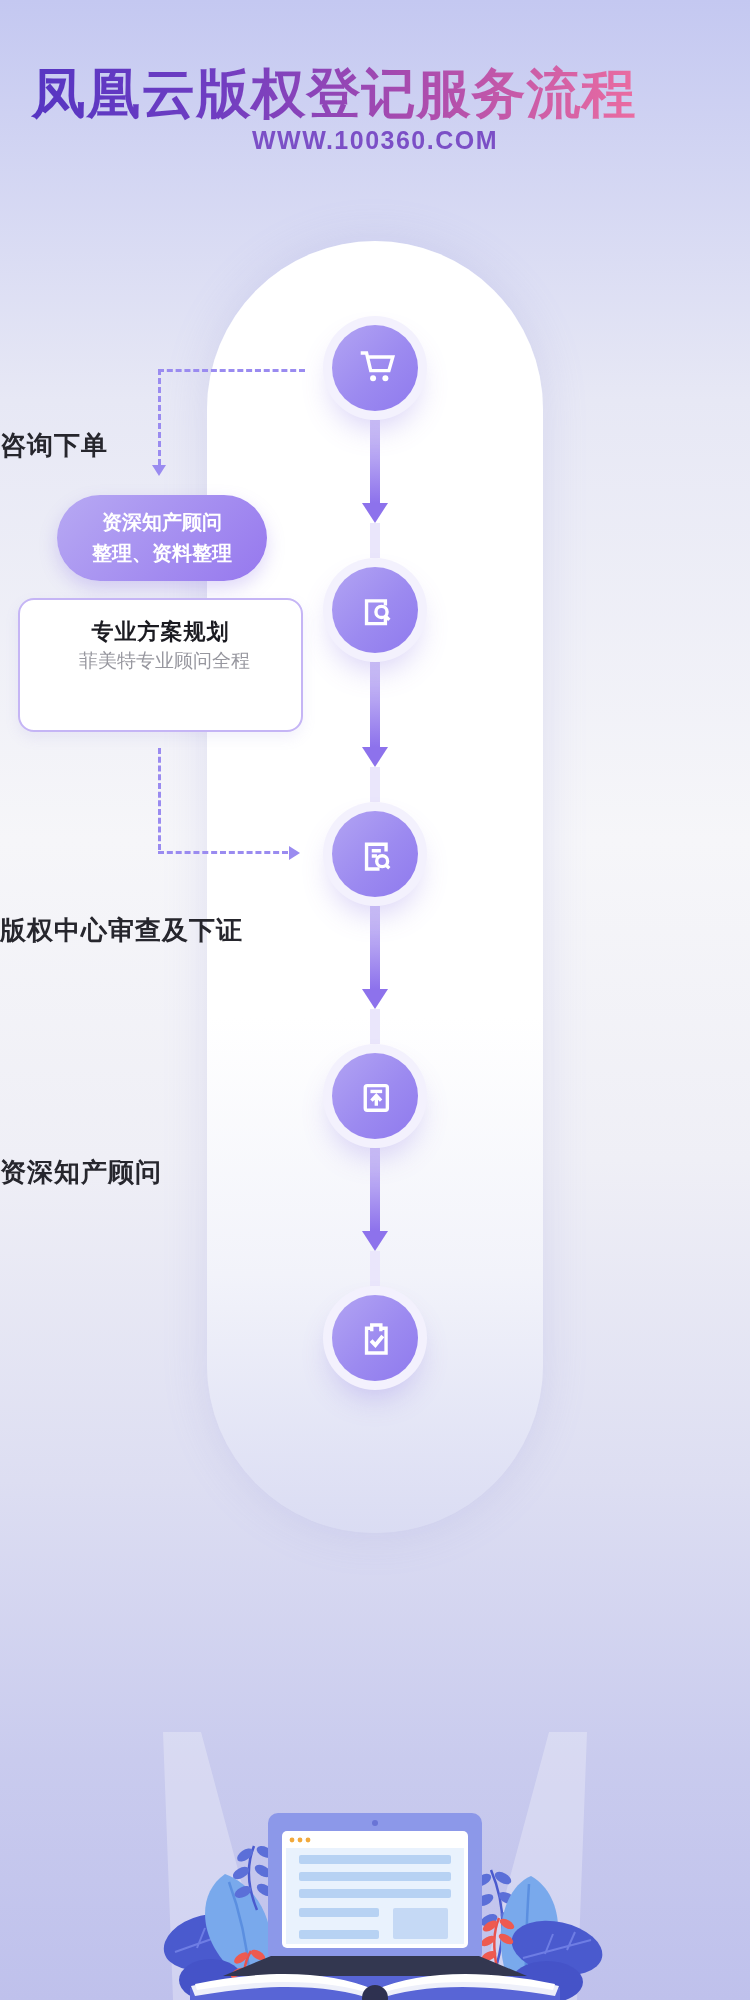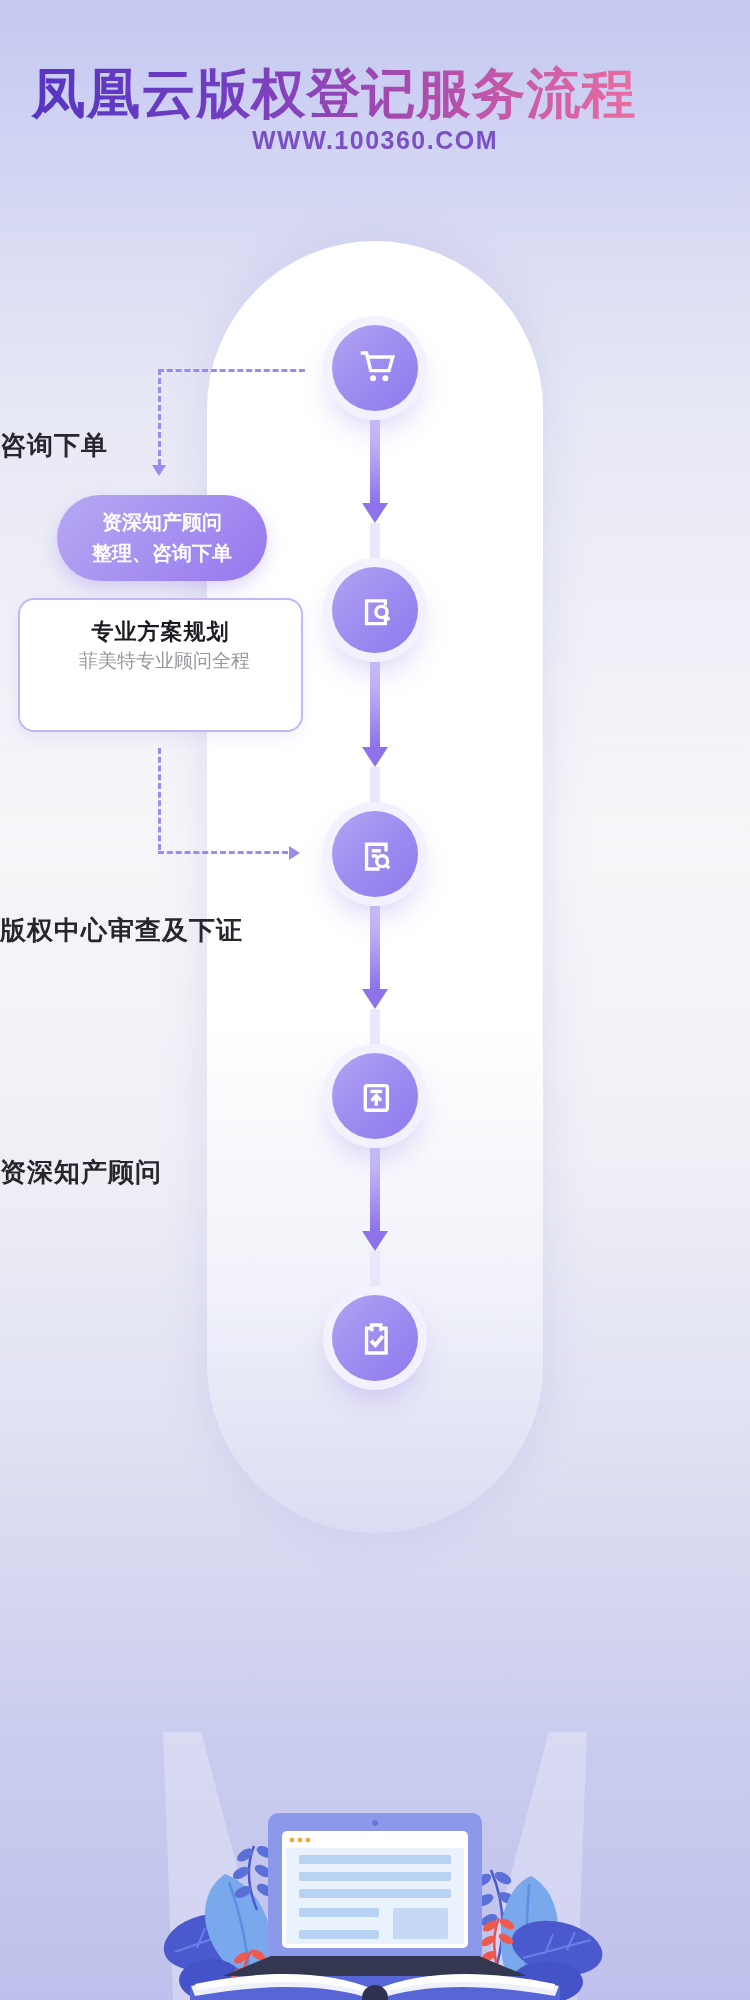--- a/index.html
+++ b/index.html
@@ -151,21 +151,21 @@
 
   <div class="dash-h" style="left:158px;top:369px;width:147px"></div>
   <div class="dash-v" style="left:158px;top:369px;height:96px"></div>
   <div class="tri-down-sm" style="left:152px;top:465px"></div>
   <div class="dash-v" style="left:158px;top:748px;height:102px"></div>
   <div class="dash-h" style="left:158px;top:851px;width:130px"></div>
   <div class="tri-right-sm" style="left:289px;top:846px"></div>
 
   <div class="badge">
     <div>资深知产顾问</div>
-    <div>整理、咨询下单</div>
+    <div>整理、资料整理</div>
   </div>
 
   <div class="card">
     <div class="card-title">专业方案规划</div>
     <div class="card-line">菲美特专业顾问全程</div>
   </div>
 
   <svg class="illustration" viewBox="0 0 460 310">
 
     <polygon points="18,42 56,42 128,310 28,310" fill="rgba(255,255,255,0.28)"></polygon>

